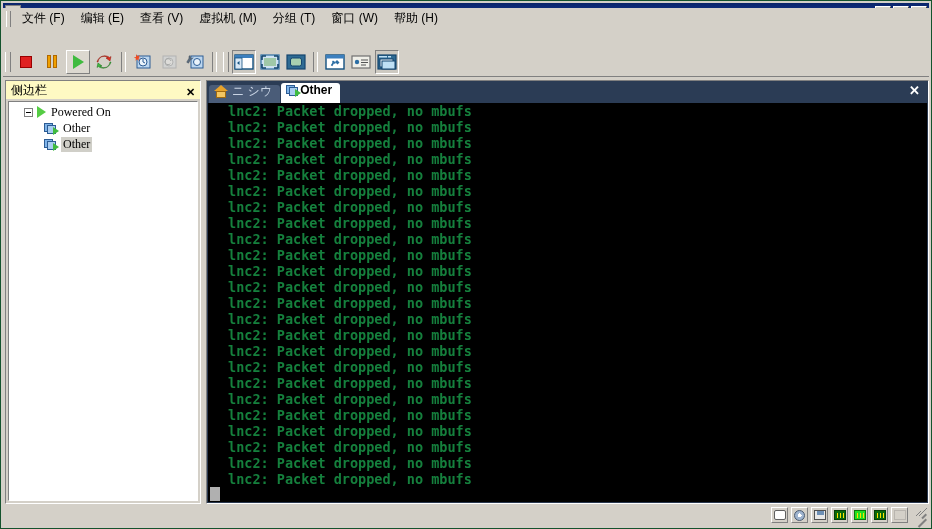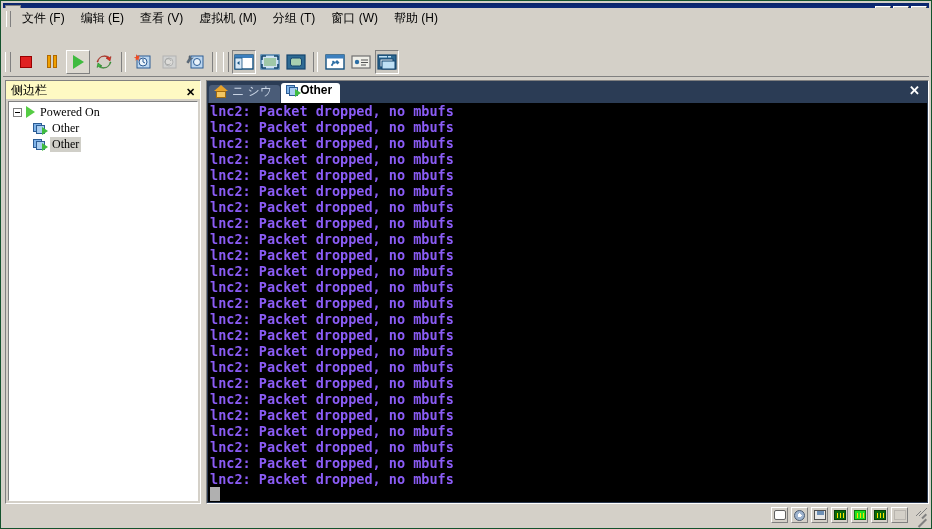--- a/index.html
+++ b/index.html
@@ -194,20 +194,21 @@
   .tree {
     position: absolute;
     left: 2px; top: 20px;
     width: 190px; height: 400px;
     background: #ffffff;
     border: 1px solid;
     border-color: #808080 #ffffff #ffffff #808080;
     box-sizing: border-box;
     overflow: hidden;
     padding-top: 2px;
+    padding-left: 11px;
   }
   .tree-row {
     display: flex;
     align-items: center;
     height: 16px;
     padding-left: 4px;
     font-family: "Liberation Serif", serif;
     font-size: 12px;
     color: #000;
     white-space: nowrap;
@@ -346,28 +347,28 @@
   }
   .screen {
     position: absolute;
     left: 1px; top: 22px;
     right: 1px; bottom: 1px;
     background: #000000;
     overflow: hidden;
     font-family: "DejaVu Sans Mono", "Liberation Mono", monospace;
   }
   .line {
-    color: #8b5cf6;
+    color: #15803d;
     font-size: 13.5px;
     line-height: 16px;
     height: 16px;
     white-space: pre;
     font-weight: bold;
     letter-spacing: 0px;
-    padding-left: 2px;
+    padding-left: 20px;
     font-family: "DejaVu Sans Mono", monospace;
   }
   .cursor {
     width: 10px; height: 14px;
     background: #b0b0b0;
     margin-left: 2px;
   }
 
   
   .statusbar {

